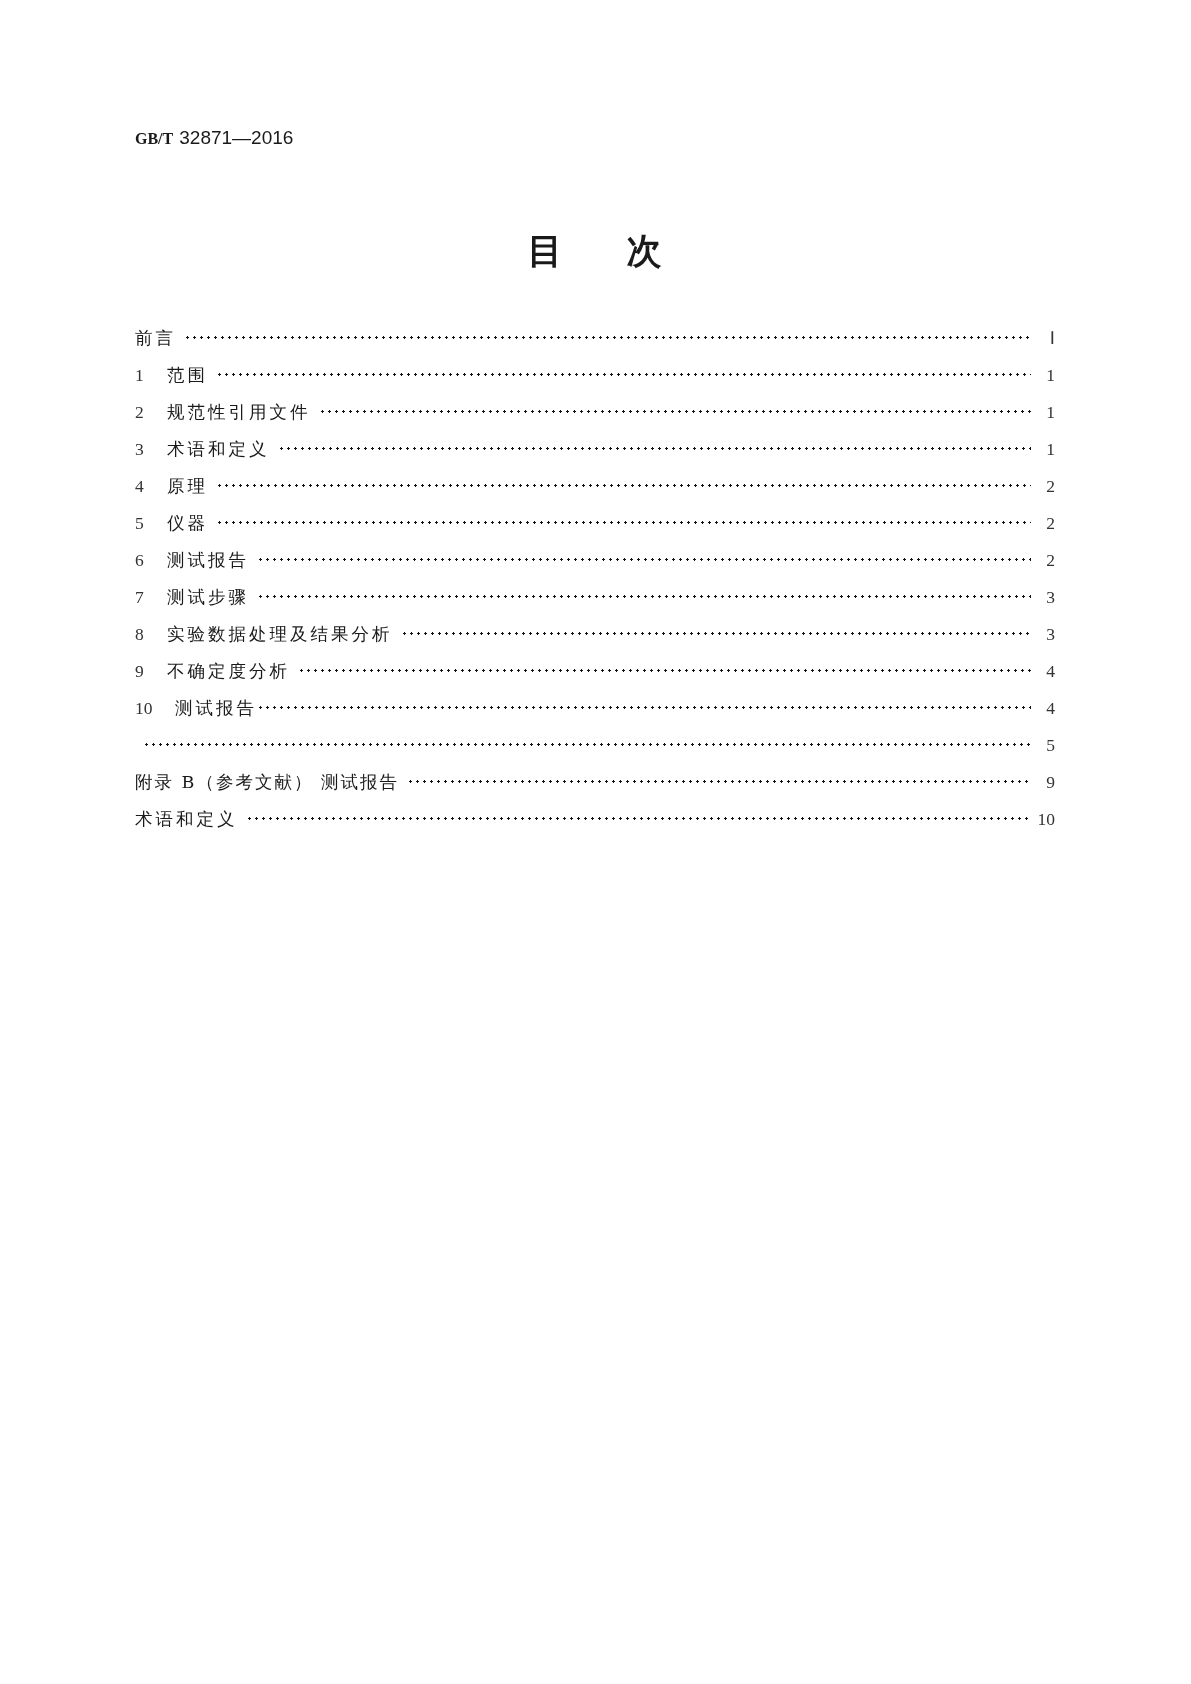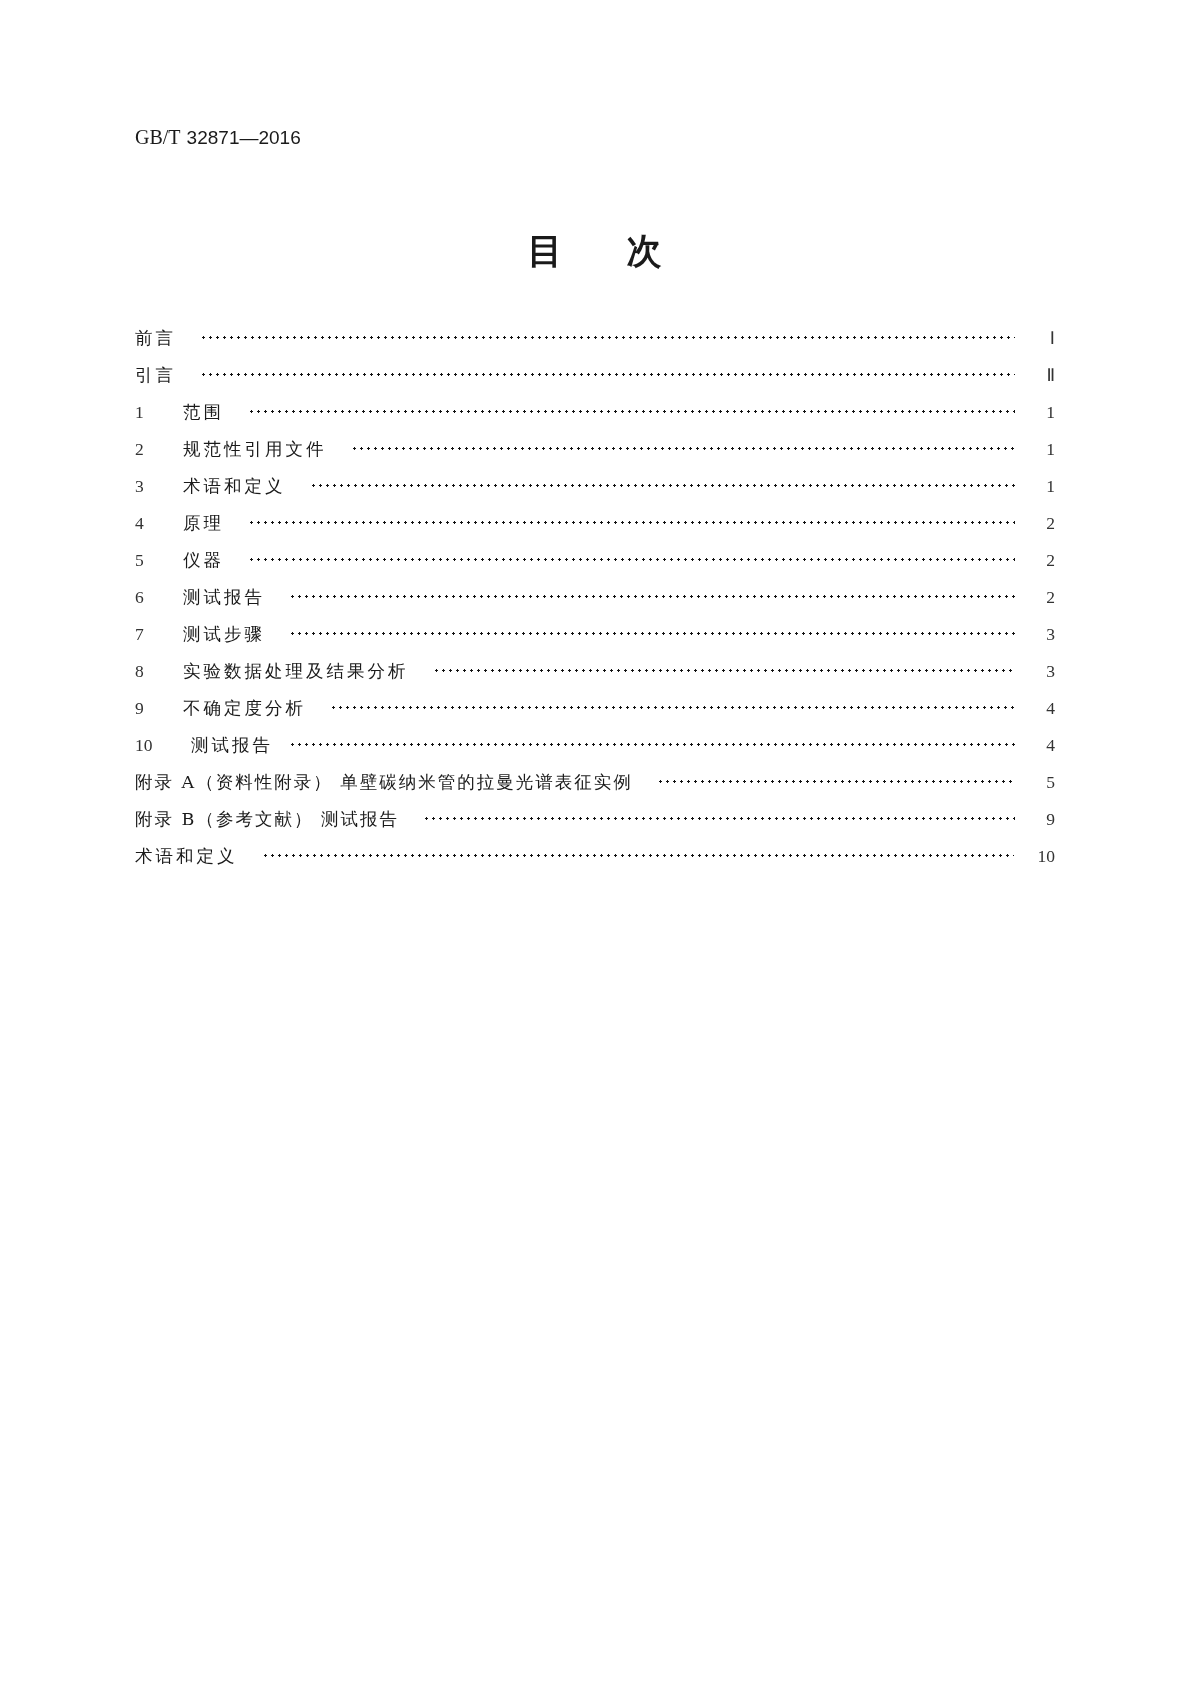--- a/index.html
+++ b/index.html
@@ -1,26 +1,26 @@
 <!DOCTYPE html>
 <html><head>
 <meta charset="utf-8">
 <style>
   html, body { margin:0; padding:0; background:#ffffff; }
   body { width:1191px; height:1684px; position:relative; overflow:hidden;
          font-family:"DejaVu Serif", "Liberation Serif", serif; color:#1a1a1a; }
   .std-header { position:absolute; left:135px; top:126px; font-size:19px; }
-  .std-header .code { font-family:"Liberation Serif", serif; font-weight:normal; font-size:20px; }
+  .std-header .code { font-family:"Liberation Serif", serif; font-weight:bold; font-size:16px; }
   .std-header .num { font-family:"Liberation Sans", sans-serif; font-size:19px;margin-top:8px; }
   .title { position:absolute; top:228px; left:0; width:1191px; text-align:center;
            font-family:"DejaVu Sans", sans-serif; font-weight:bold; font-size:35px; letter-spacing:2px; }
   .title span { display:inline-block; }
   .title .gap { width:62px; }
   .toc { position:absolute; left:135px; top:326px; width:920px; }
-  .row { display:flex; align-items:baseline; height:37px; font-size:17.5px; white-space:nowrap;gap:16px; }
+  .row { display:flex; align-items:baseline; height:37px; font-size:17.5px; white-space:nowrap; }
   .row .no { display:inline-block; width:32px; font-family:"Liberation Serif", serif; color:#333; }
   .row .no.wide { width:40px; }
   .row .label { letter-spacing:3px; }
   .row .leader { flex:1; overflow:hidden; margin:0 8px; height:1em; position:relative; }
   .row .leader::before { content:""; position:absolute; left:0; right:0; bottom:5px; height:3px;
      background-image:radial-gradient(circle, #111 1.1px, transparent 1.4px);
      background-size:7px 3px; background-repeat:repeat-x; }
   .row .page { font-family:"Liberation Serif", serif; color:#333; min-width:16px; text-align:right; }
 </style>
 </head>
@@ -33,25 +33,20 @@
 
 <div class="title">
   <span>目</span><span class="gap"></span><span>次</span>
 </div>
 
 <div class="toc">
   <div class="row">
       <span class="label">前言</span>
       <span class="leader"></span>
       <span class="page">Ⅰ</span>
-    </div>
-  <div class="row">
-      <span class="label">引言</span>
-      <span class="leader"></span>
-      <span class="page">Ⅱ</span>
     </div>
   <div class="row">
       <span class="no">1</span>
       <span class="label">范围</span>
       <span class="leader"></span>
       <span class="page">1</span>
     </div>
   <div class="row">
       <span class="no">2</span>
       <span class="label">规范性引用文件</span>
@@ -100,21 +95,20 @@
       <span class="leader"></span>
       <span class="page">4</span>
     </div>
   <div class="row">
       <span class="no wide">10</span>
       <span class="label">测试报告</span>
       <span class="leader" style="margin-left:0"></span>
       <span class="page">4</span>
     </div>
   <div class="row">
-      <span class="label" style="letter-spacing:2px">附录 A（资料性附录） 单壁碳纳米管的拉曼光谱表征实例</span>
       <span class="leader"></span>
       <span class="page">5</span>
     </div>
   <div class="row">
       <span class="label" style="letter-spacing:2px">附录 B（参考文献） 测试报告</span>
       <span class="leader"></span>
       <span class="page">9</span>
     </div>
   <div class="row">
       <span class="label">术语和定义</span>

